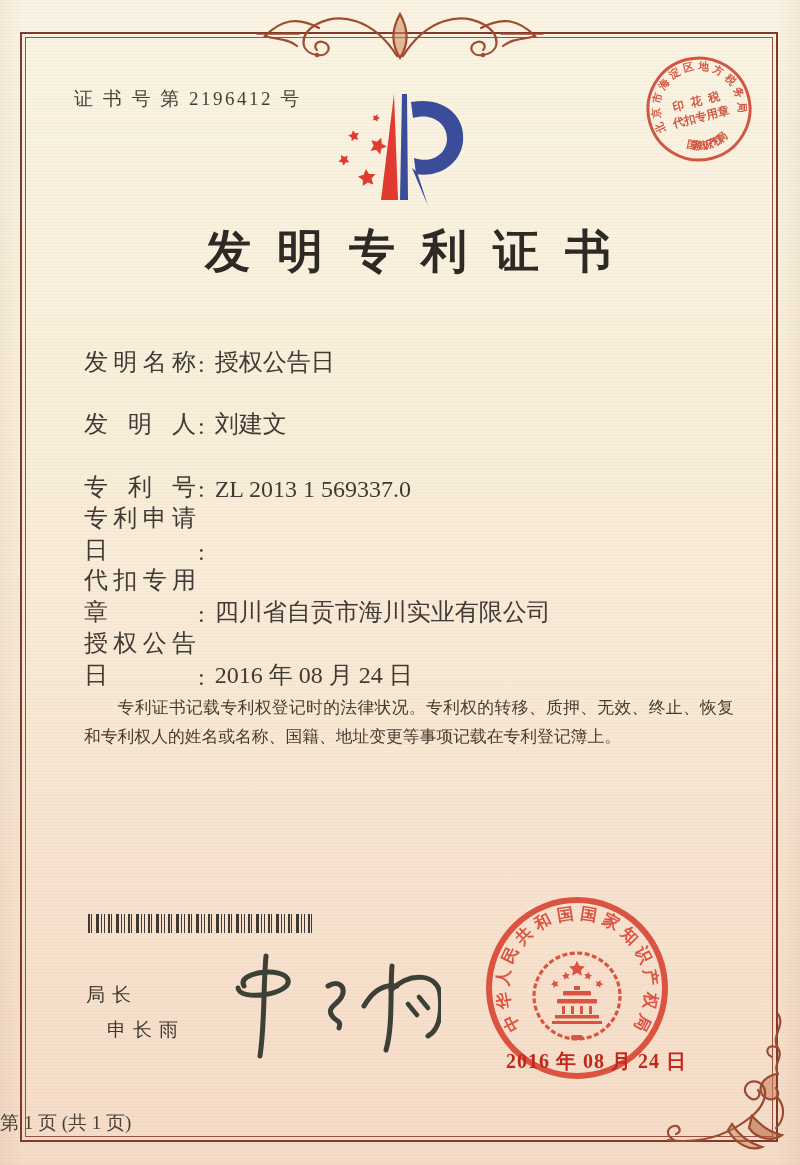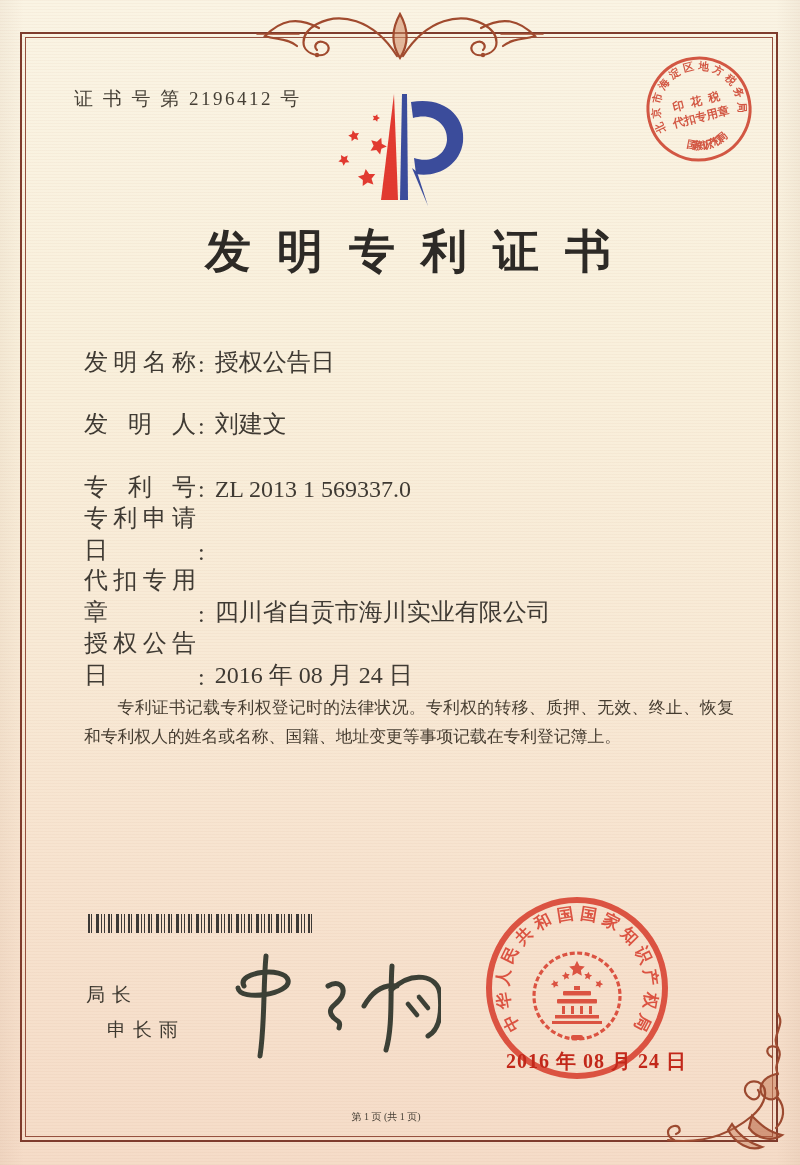--- a/index.html
+++ b/index.html
@@ -26,21 +26,21 @@
   .barcode{position:absolute;left:88px;top:914px;width:224px;height:19px;opacity:.85;
     background:repeating-linear-gradient(90deg,#1c1c1c 0 2px,transparent 2px 3px,#1c1c1c 3px 4px,
       transparent 4px 8px,#1c1c1c 8px 11px,transparent 11px 13px,#1c1c1c 13px 14px,
       transparent 14px 16px,#1c1c1c 16px 17px,transparent 17px 20px);}
   .sig-title{position:absolute;left:86px;top:982px;font-size:19px;letter-spacing:7px;color:#3d382f;font-family:Liberation Mono, monospace;}
   .sig-name{position:absolute;left:86px;top:1017px;font-size:19px;letter-spacing:7px;color:#3d382f;margin-left:21px;}
   .signature-svg{position:absolute;left:216px;top:948px;}
   .seal-svg{position:absolute;left:483px;top:894px;opacity:.88;}
   .seal-date{position:absolute;left:506px;top:1048px;font-size:20px;letter-spacing:1px;
              color:#c2281a;font-weight:600;}
-  .footer{position:absolute;left:0;right:28px;top:1110px;text-align:center;font-size:10px;color:#4a4238;}
+  .footer{position:absolute;left:0;right:28px;top:1110px;text-align:left;font-size:19px;color:#4a4238;}
   .tax-stamp{position:absolute;left:634px;top:44px;opacity:.92;}
   .logo-svg{position:absolute;left:332px;top:88px;}
   .ornament-top{position:absolute;left:255px;top:0;}
   .ornament-corner{position:absolute;left:664px;top:1012px;}
   svg text{font-family:"Liberation Serif","DejaVu Serif",serif;}
 </style>
 </head>
 <body>
 
 <div class="page">

